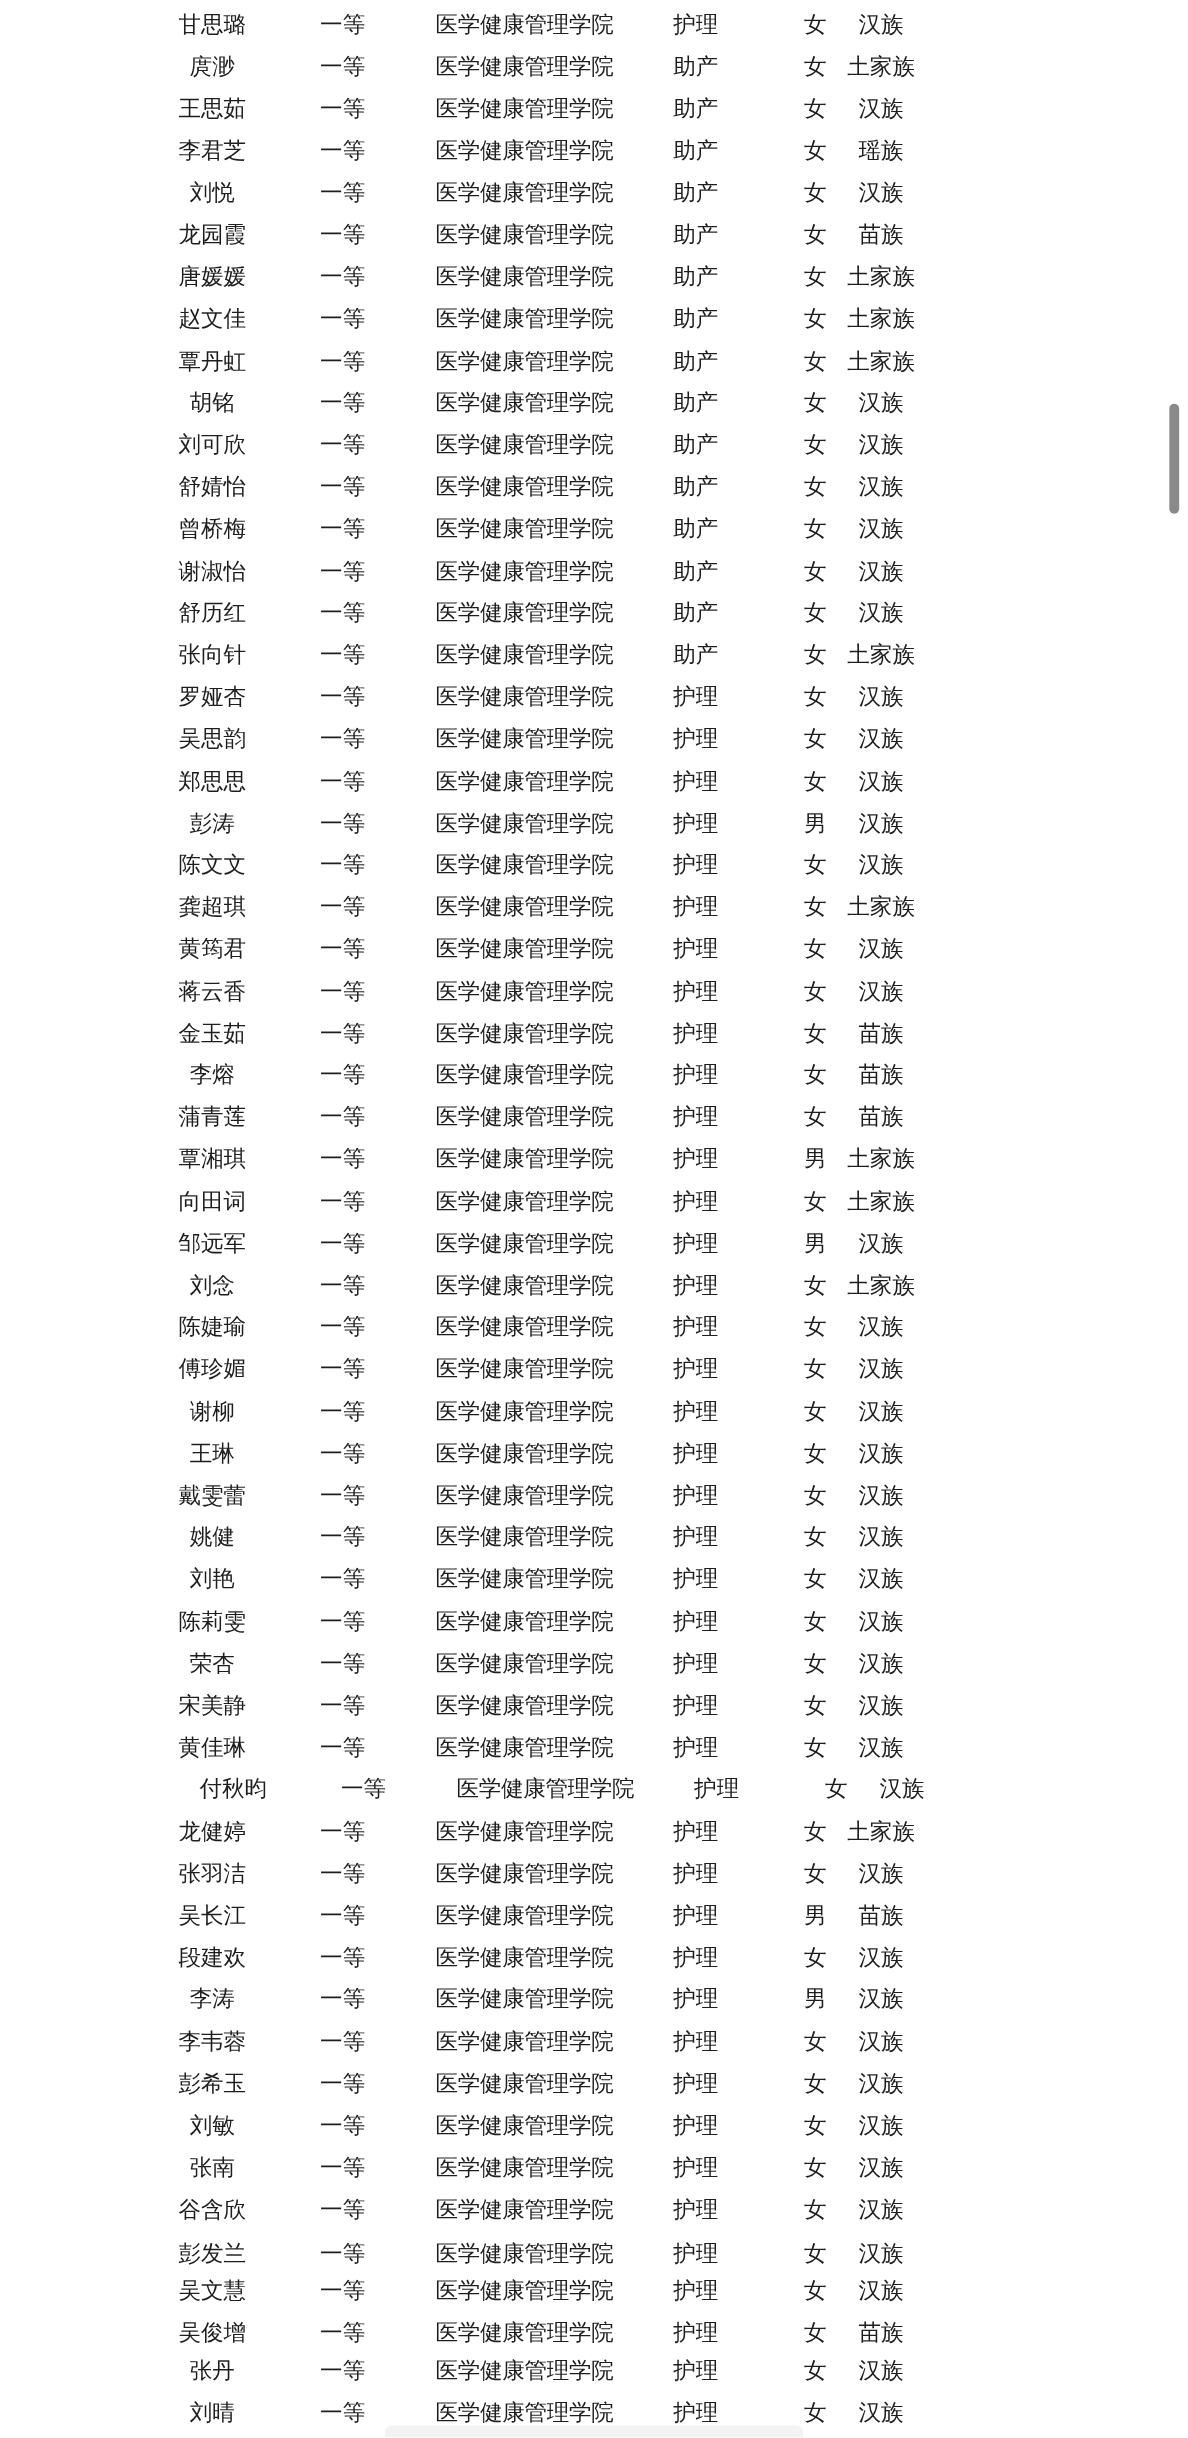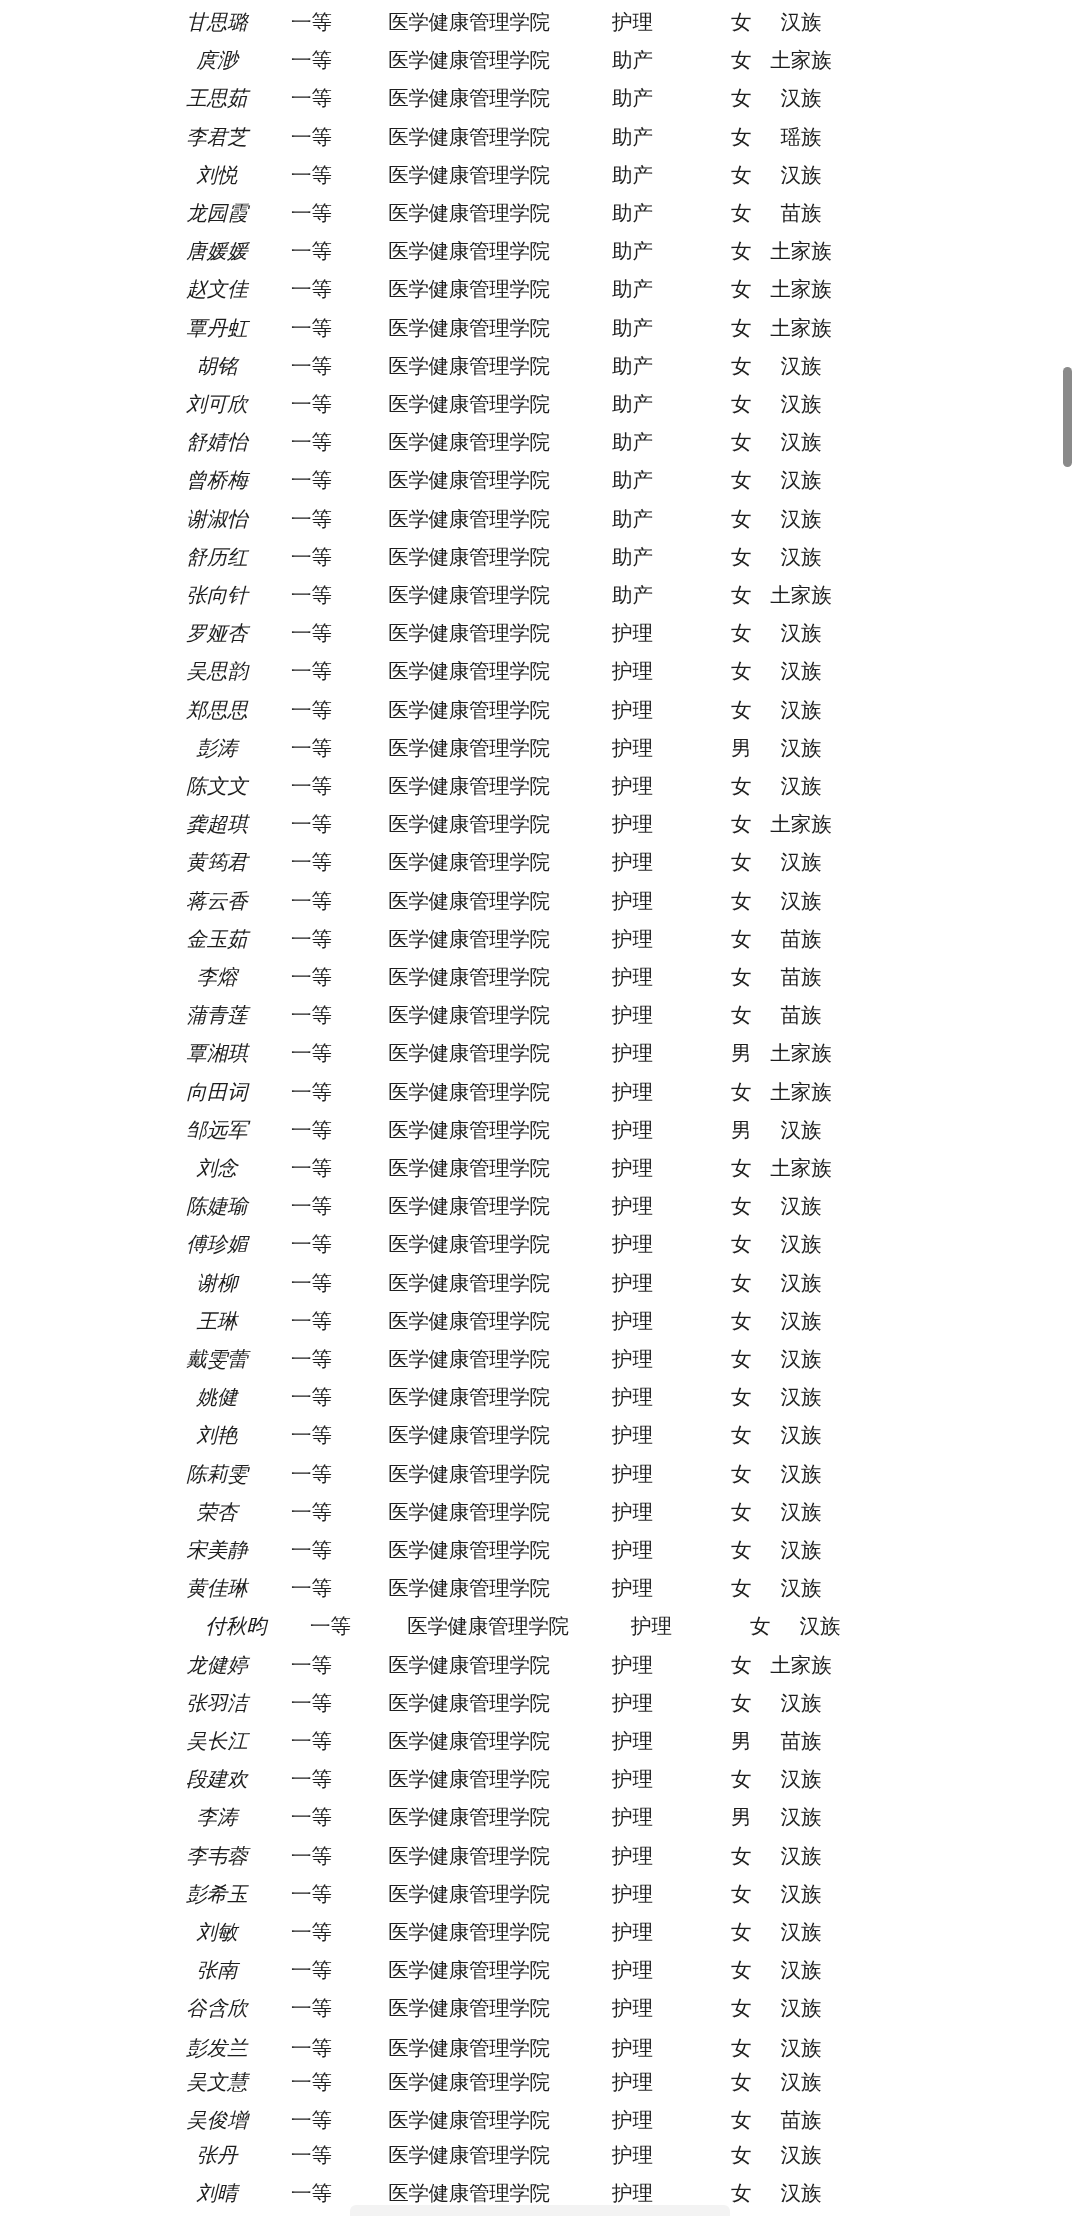--- a/index.html
+++ b/index.html
@@ -1,22 +1,22 @@
 <!DOCTYPE html>
 <html><head>
 <meta charset="utf-8">
 <style>
   html, body { margin: 0; padding: 0; background: #ffffff; }
   body { width: 1080px; height: 2216px; position: relative; overflow: hidden;
          font-family: "DejaVu Sans", "Liberation Sans", sans-serif; color: #1e1e1e; }
   .row { position: absolute; left: 0; width: 1080px; height: 38px; }
   .cell { position: absolute; top: 0; height: 38px; line-height: 38px; font-size: 20.5px; white-space: nowrap; }
-  .c-name { left: 176px; width: 82px; text-align: center; font-style: italic; }
+  .c-name { left: 152px; width: 82px; text-align: center; }
   .c-award { left: 291px; width: 44px; text-align: left; }
-  .c-college { left: 379px; width: 180px; text-align: center; letter-spacing: -0.3px; }
+  .c-college { left: 396px; width: 180px; text-align: left; letter-spacing: -0.3px; }
   .c-major { left: 612px; width: 44px; text-align: left; }
   .c-gender { left: 731px; width: 22px; text-align: left; }
   .c-eth { left: 766px; width: 70px; text-align: center; }
   .scrollbar { position: absolute; left: 1063px; top: 367px; width: 9px; height: 100px;
                border-radius: 5px; background: #8a8a8a; }
   .bottom-shade { position: absolute; left: 350px; top: 2205px; width: 380px; height: 11px;
                   background: #f3f3f3; border-radius: 6px 6px 0 0; }
 </style>
 </head>
 <body>

